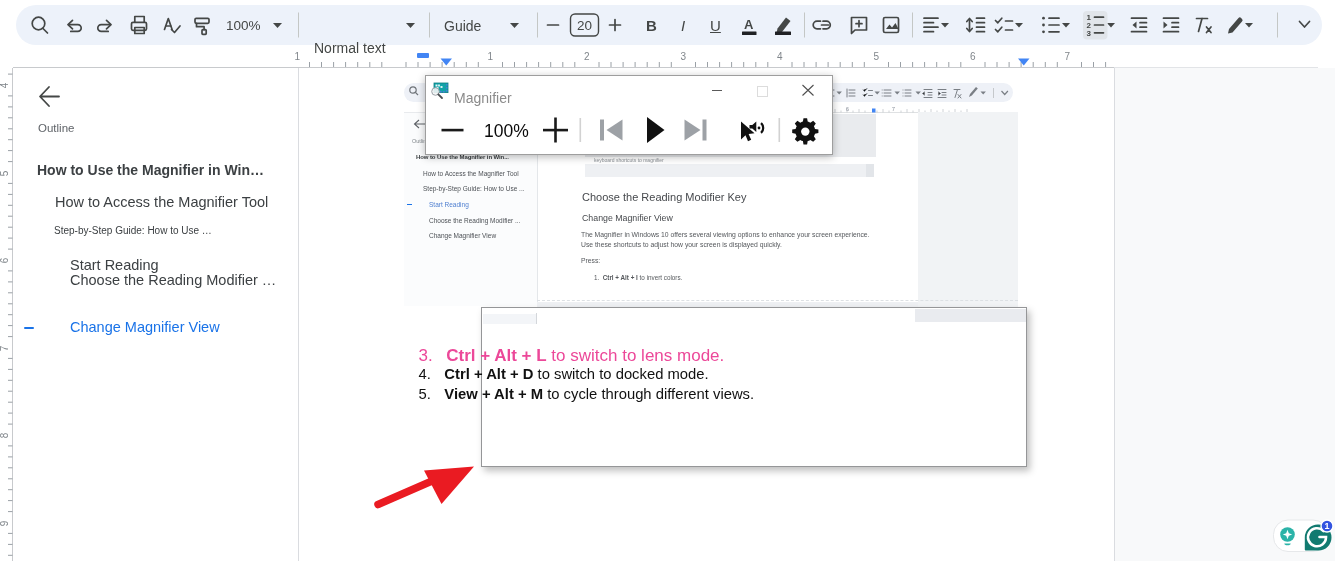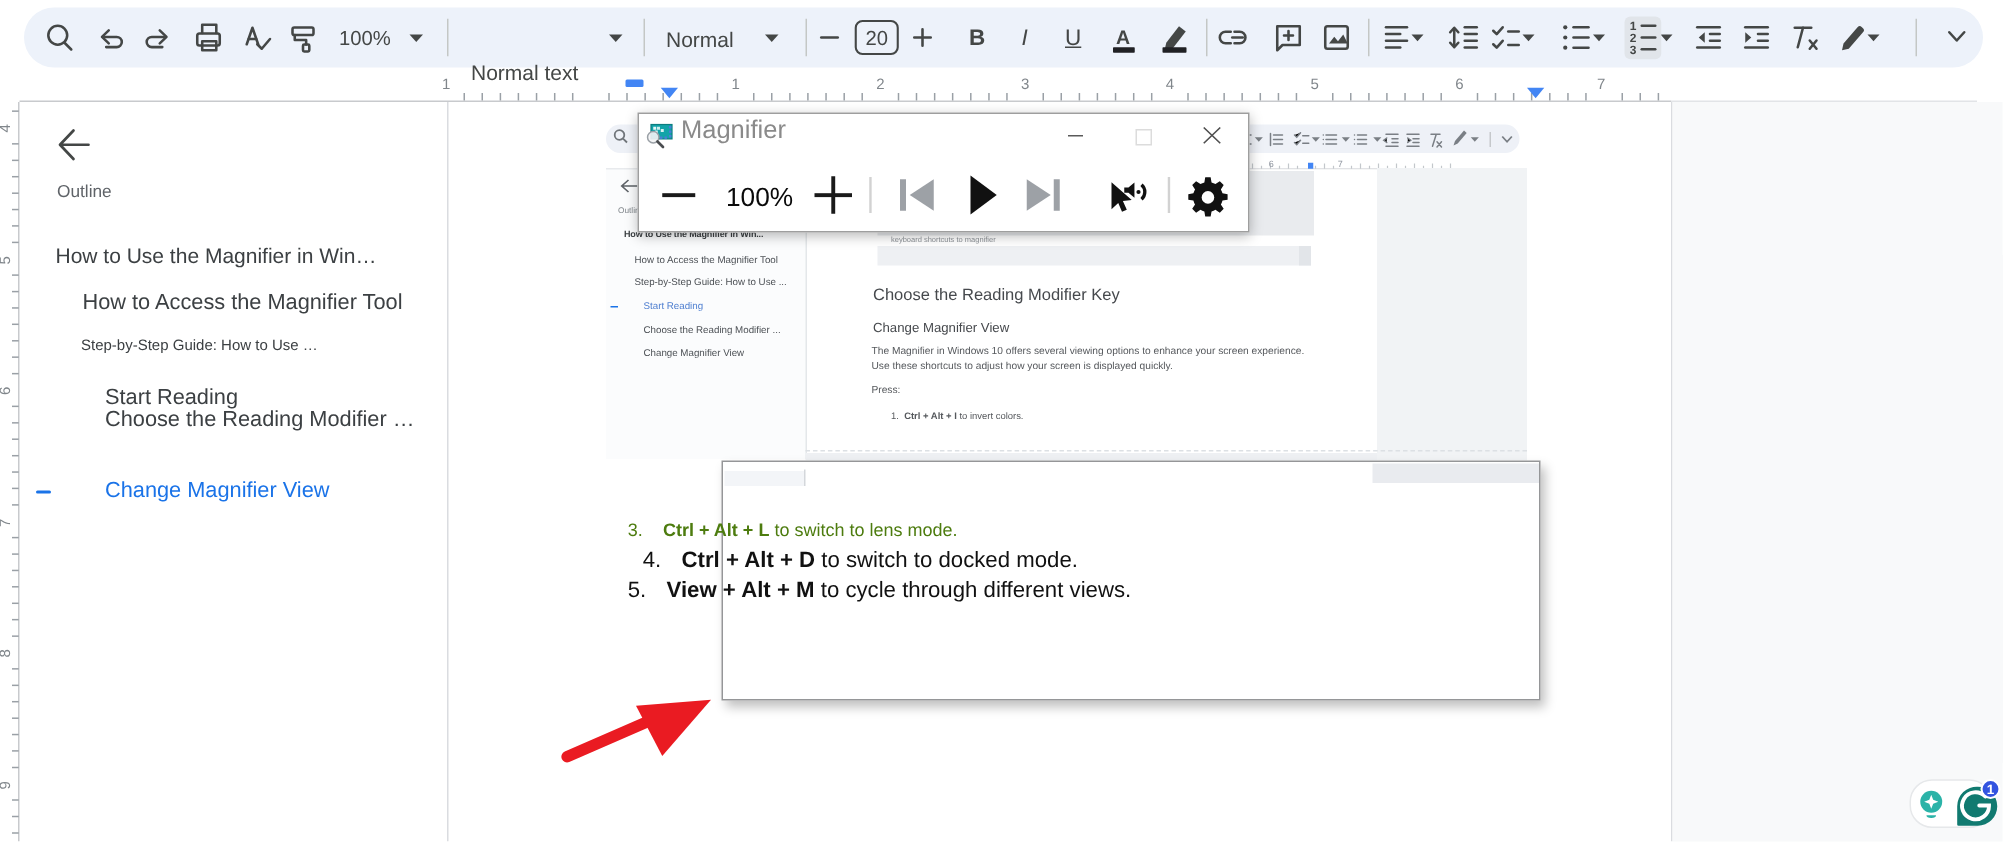--- a/index.html
+++ b/index.html
@@ -155,21 +155,21 @@
 
   <g fill="#444746">
     <path d="M1228 33.5 l1 -4.5 9.5 -11 a1.8 1.8 0 0 1 2.6 0 l0.9 0.9 a1.8 1.8 0 0 1 0 2.6 l-9.5 11 z"></path>
   </g>
 
   <path d="M1299.5 21.5 l5 5.5 5 -5.5" stroke="#444746" stroke-width="1.7" fill="none" stroke-linecap="round" stroke-linejoin="round"></path>
 </svg>
 
 <div class="abs nw" style="left:226px;top:18px;font-size:13.5px;color:#444746;">100%</div>
 <div class="abs nw" style="left:314px;top:17.5px;font-size:14px;color:#444746;margin-top:22px;">Normal text</div>
-<div class="abs nw" style="left:444px;top:17.5px;font-size:14px;color:#444746;">Normal</div>
+<div class="abs nw" style="left:444px;top:17.5px;font-size:14px;color:#444746;">Guide</div>
 <div class="abs nw" style="left:570px;top:18px;width:29px;text-align:center;font-size:13.5px;color:#444746;">20</div>
 <div class="abs nw" style="left:646px;top:16.5px;font-size:15px;font-weight:bold;color:#444746;">B</div>
 <div class="abs nw" style="left:681px;top:16.5px;font-size:15px;font-style:italic;color:#444746;">I</div>
 <div class="abs nw" style="left:710px;top:16.5px;font-size:15px;text-decoration:underline;color:#444746;">U</div>
 <div class="abs nw" style="left:744px;top:17px;font-size:13px;font-weight:bold;color:#444746;">A</div>
 
 <svg class="abs" style="left:0;top:0" width="1335" height="561" viewBox="0 0 1335 561" fill="none">
 
   <path d="M13 67.5 H1114" stroke="#c8cacd" stroke-width="1"></path>
   <path d="M1114 67.5 H1318" stroke="#e2e4e7" stroke-width="1"></path>
@@ -305,21 +305,21 @@
 <div class="abs nw vn" style="left:-1px;top:167.5px;">5</div>
 <div class="abs nw vn" style="left:-1px;top:255px;">6</div>
 <div class="abs nw vn" style="left:-1px;top:342.5px;">7</div>
 <div class="abs nw vn" style="left:-1px;top:430px;">8</div>
 <div class="abs nw vn" style="left:-1px;top:517.5px;">9</div>
 
 <svg class="abs" style="left:36px;top:84px" width="26" height="26" viewBox="0 0 26 26">
   <path d="M13 3 L4 12.5 L13 22 M4.5 12.5 H23" stroke="#444746" stroke-width="1.8" fill="none" stroke-linecap="round" stroke-linejoin="round"></path>
 </svg>
 <div class="abs nw" style="left:38px;top:122px;font-size:11.5px;color:#5f6368;">Outline</div>
-<div class="abs nw" style="left:37px;top:162px;font-size:14px;font-weight:normal;color:#3c4043;">How to Use the Magnifier in Win…</div>
+<div class="abs nw" style="left:37px;top:162px;font-size:14px;font-weight:bold;color:#3c4043;">How to Use the Magnifier in Win…</div>
 <div class="abs nw" style="left:55px;top:193.8px;font-size:14.5px;color:#3c4043;">How to Access the Magnifier Tool</div>
 <div class="abs nw" style="left:54px;top:224.8px;font-size:10px;color:#3c4043;">Step-by-Step Guide: How to Use …</div>
 <div class="abs nw" style="left:70px;top:256.8px;font-size:14.5px;color:#3c4043;">Start Reading</div>
 <div class="abs nw" style="left:70px;top:272px;font-size:14.5px;color:#3c4043;">Choose the Reading Modifier …</div>
 <div class="abs nw" style="left:70px;top:318.8px;font-size:14.5px;color:#1a73e8;">Change Magnifier View</div>
 <div class="abs" style="left:24px;top:326.5px;width:10px;height:2.6px;border-radius:2px;background:#1a73e8;"></div>
 
 <div class="abs" style="left:404px;top:83px;width:609px;height:19px;background:#eef1f7;border-radius:10px;"></div>
 
 <svg class="abs" style="left:408px;top:85px" width="12" height="12" viewBox="0 0 12 12">
@@ -420,21 +420,21 @@
   <rect x="10.5" y="6" width="2" height="2" fill="#d9f1f1"></rect>
   <rect x="6.5" y="7" width="2" height="2" fill="#e0f3f3"></rect>
   <rect x="16" y="4" width="1.6" height="1.6" fill="#4a7dd8"></rect>
   <rect x="16" y="7" width="1.6" height="1.6" fill="#4a7dd8"></rect>
   <rect x="16" y="10" width="1.6" height="1.6" fill="#4a7dd8"></rect>
   <rect x="13" y="11" width="1.6" height="1.6" fill="#4a7dd8"></rect>
   <rect x="10" y="11" width="1.6" height="1.6" fill="#4a7dd8"></rect>
   <circle cx="5.5" cy="11.5" r="3.8" fill="#f3f4f5" fill-opacity="0.9" stroke="#9aa0a6" stroke-width="1"></circle>
   <path d="M8.3 14.3 L12 18" stroke="#4a4d50" stroke-width="1.8" stroke-linecap="round"></path>
 </svg>
-<div class="abs nw" style="left:454px;top:77px;font-size:17px;color:#8a8a8a;">Magnifier</div>
+<div class="abs nw" style="left:454px;top:90px;font-size:14px;color:#8a8a8a;">Magnifier</div>
 
 <div class="abs" style="left:711.5px;top:90px;width:10.5px;height:1.4px;background:#5a5a5a;"></div>
 <div class="abs" style="left:757px;top:85.5px;width:9px;height:9px;border:1px solid #dcdcdc;"></div>
 <svg class="abs" style="left:801px;top:84px" width="14" height="13" viewBox="0 0 14 13">
   <path d="M1.5 1 L12.5 11.5 M12.5 1 L1.5 11.5" stroke="#4f4f4f" stroke-width="1.1"></path>
 </svg>
 
 <svg class="abs" style="left:424.5px;top:105px" width="406" height="48" viewBox="0 0 406 48">
 
   <rect x="16.5" y="23.8" width="22" height="2.6" fill="#1a1a1a"></rect>
@@ -465,22 +465,22 @@
   </g>
 </svg>
 <div class="abs nw" style="left:484px;top:121px;font-size:17.5px;color:#0a0a0a;">100%</div>
 
 <div class="abs" style="left:481px;top:307px;width:546px;height:160px;background:#ffffff;border:1.6px solid #959698;box-shadow:3px 4px 7px rgba(0,0,0,0.25);box-sizing:border-box;"></div>
 
 <div class="abs" style="left:483px;top:313.5px;width:53px;height:10px;background:#f3f5f8;"></div>
 <div class="abs" style="left:536px;top:312.5px;width:1.4px;height:11px;background:#d4d7db;"></div>
 <div class="abs" style="left:915px;top:308.5px;width:110.5px;height:13.5px;background:#e9ebef;"></div>
 
-<div class="abs nw" style="left:418.5px;top:346px;font-size:12px;color:#4d7c0f;">3.<span style="display:inline-block;width:13.5px;"></span><b>Ctrl + Alt + L</b> to switch to lens mode.</div>
-<div class="abs nw" style="left:418.5px;top:365.8px;font-size:14.8px;color:#111;margin-left:10px;">4.<span style="display:inline-block;width:13.5px;"></span><b>Ctrl + Alt + D</b> to switch to docked mode.</div>
+<div class="abs nw" style="left:418.5px;top:346px;font-size:17px;color:#ec4899;">3.<span style="display:inline-block;width:13.5px;"></span><b>Ctrl + Alt + L</b> to switch to lens mode.</div>
+<div class="abs nw" style="left:418.5px;top:365.8px;font-size:14.8px;color:#111;">4.<span style="display:inline-block;width:13.5px;"></span><b>Ctrl + Alt + D</b> to switch to docked mode.</div>
 <div class="abs nw" style="left:418.5px;top:385.6px;font-size:14.8px;color:#111;">5.<span style="display:inline-block;width:13.5px;"></span><b>View + Alt + M</b> to cycle through different views.</div>
 
 <svg class="abs" style="left:360px;top:450px" width="130" height="70" viewBox="0 0 130 70">
   <path d="M18 54.5 L80 27.5" stroke="#ea1b22" stroke-width="7.5" stroke-linecap="round" fill="none"></path>
   <path d="M114 16.5 L64 20.5 L81.5 54 Z" fill="#ea1b22"></path>
 </svg>
 
 <svg class="abs" style="left:1266px;top:513px" width="68" height="46" viewBox="0 0 68 46">
   <path d="M22 7 H47 A14.5 14.5 0 0 1 61.5 21.5 V24 A14.5 14.5 0 0 1 47 38.5 H22 A14.5 14.5 0 0 1 7.5 24 V21.5 A14.5 14.5 0 0 1 22 7 Z" fill="#ffffff" stroke="#e6e8ea" stroke-width="1"></path>
 

